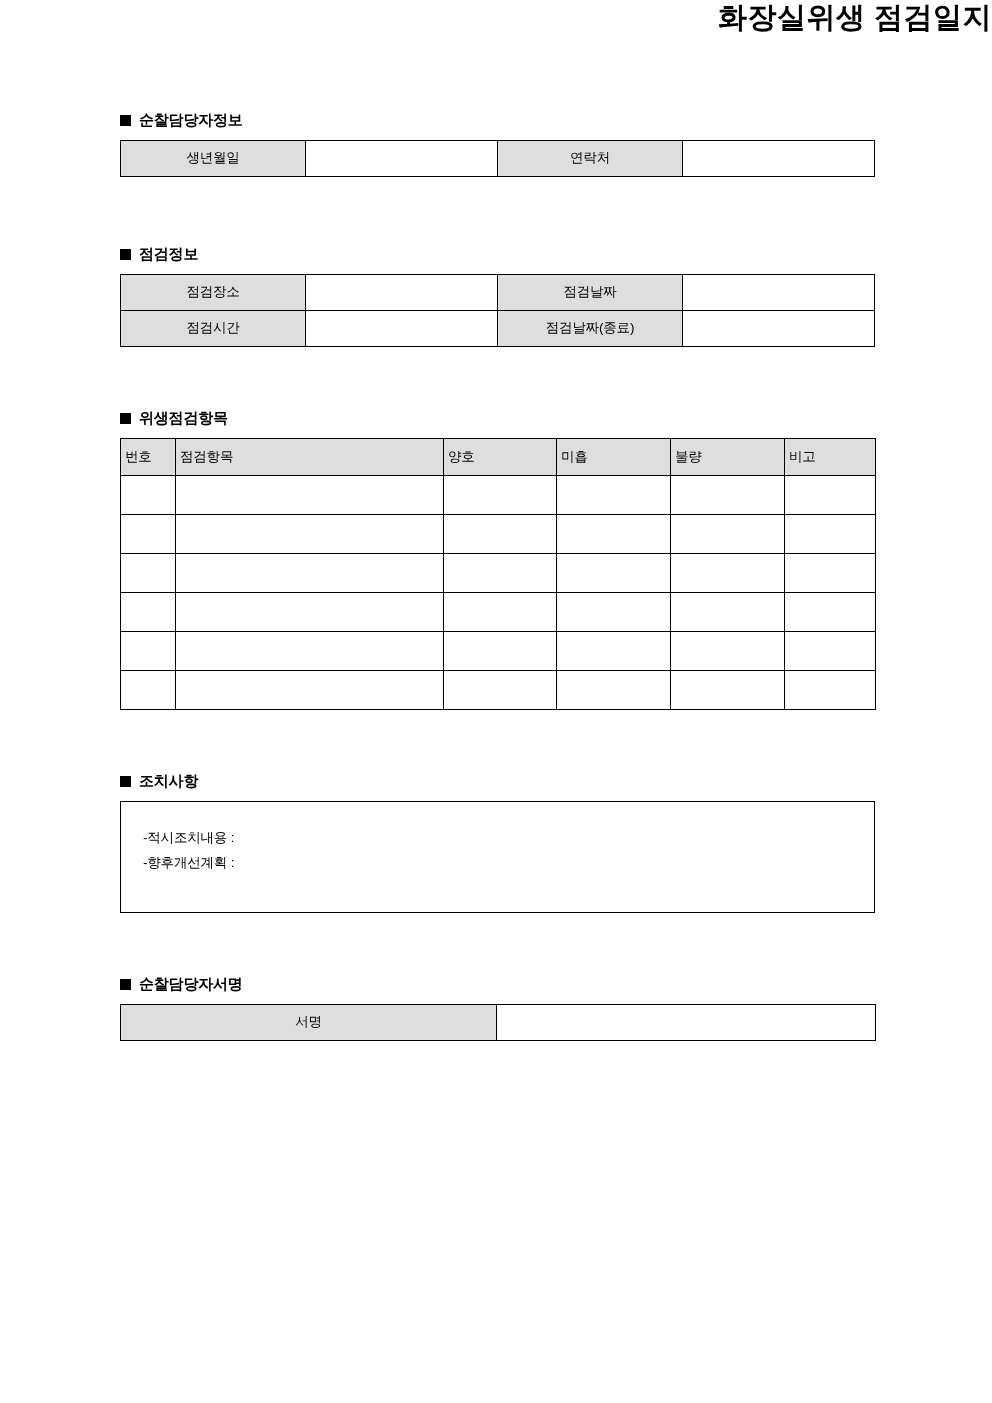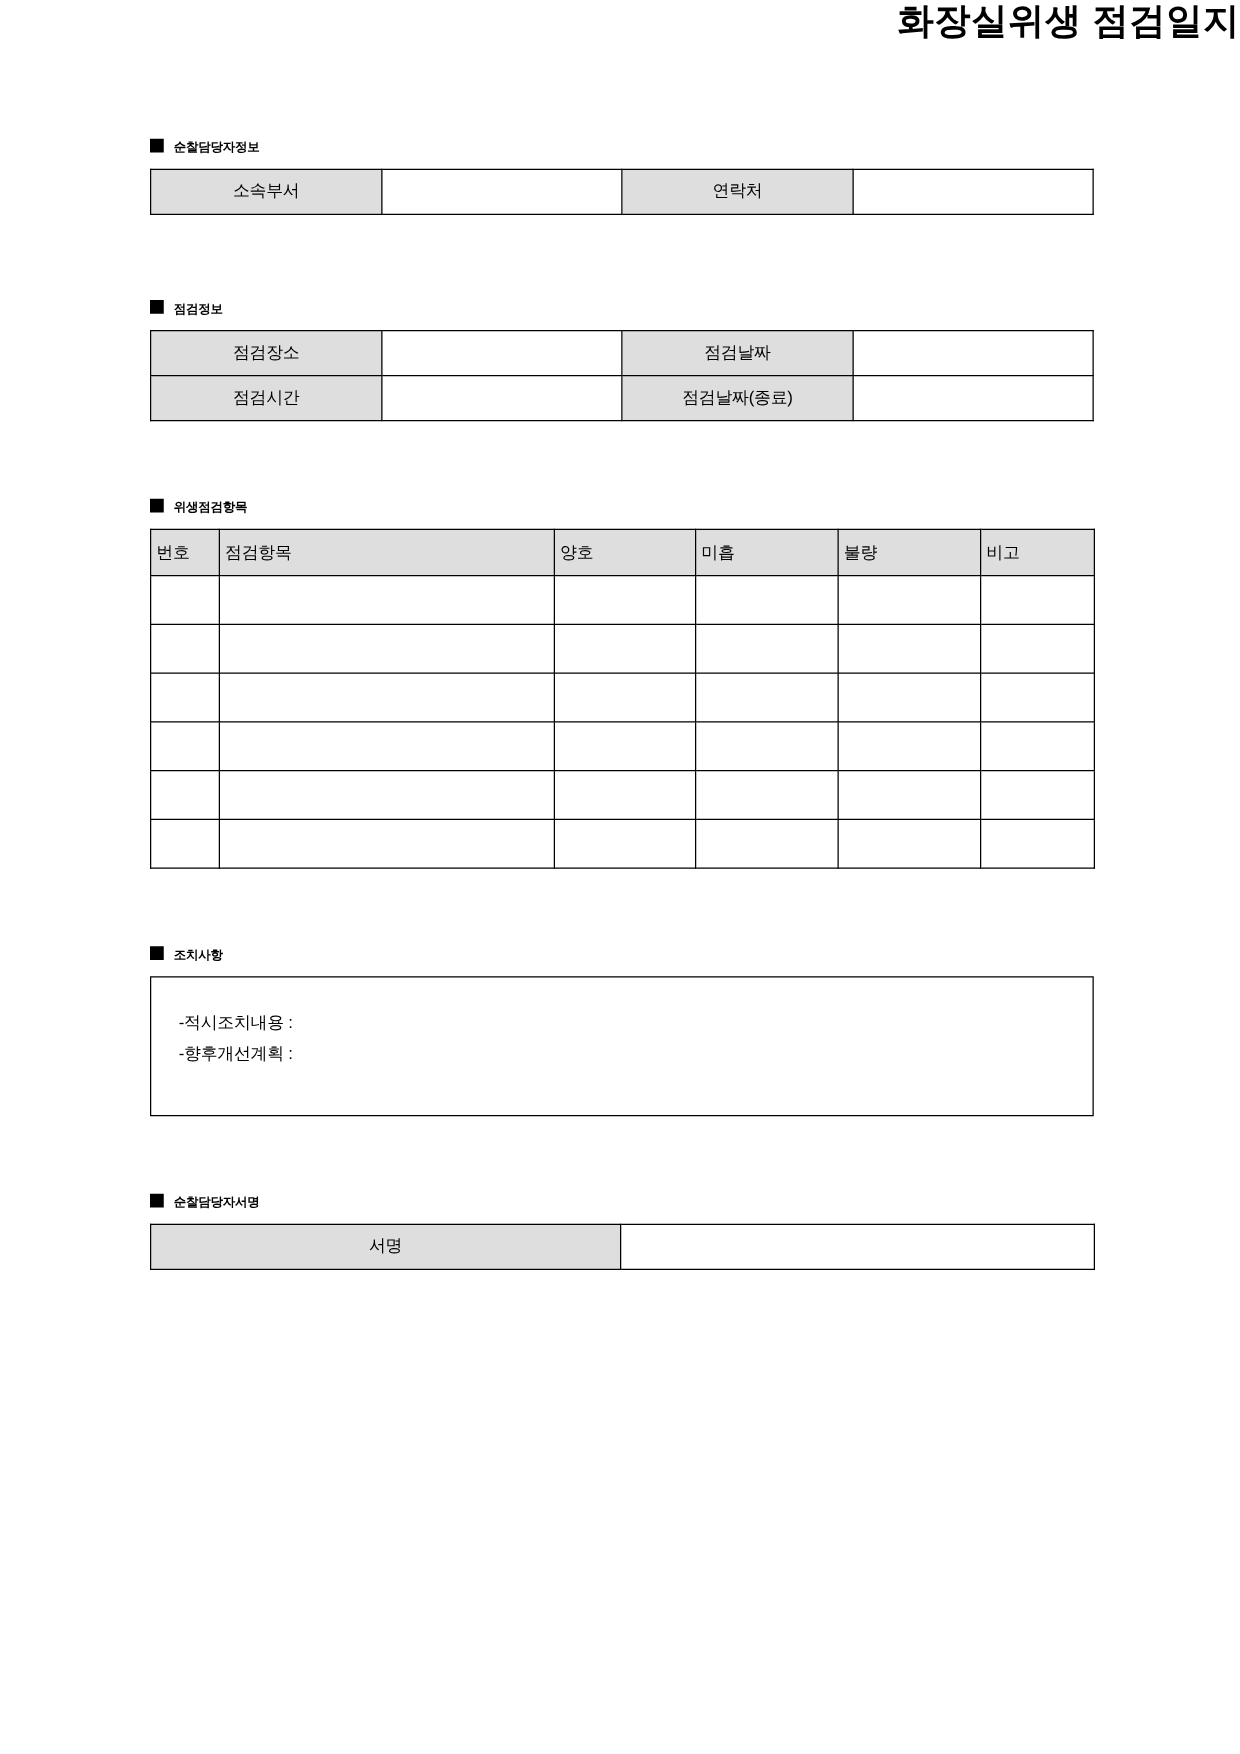--- a/index.html
+++ b/index.html
@@ -35,21 +35,22 @@
   }
 
   
   .section {
     margin-left: 120px;
     margin-right: 117px;
   }
 
   .section-header {
     display: flex;
-    font-size: 10px;
+    align-items: center;
+    font-size: 15px;
     font-weight: bold;
     margin-bottom: 10px;
     letter-spacing: -0.2px;
   }
   .bullet-square {
     display: inline-block;
     width: 11px;
     height: 11px;
     background: #000000;
     margin-right: 8px;
@@ -149,21 +150,21 @@
 
     <table class="form-table info-table">
       <colgroup>
         <col class="c-label">
           <col class="c-value">
           <col class="c-label">
           <col class="c-value">
       </colgroup>
       <tbody>
         <tr>
-          <td class="label-cell">소속부서</td>
+          <td class="label-cell">생년월일</td>
           <td class="value-cell"></td>
           <td class="label-cell">연락처</td>
           <td class="value-cell"></td>
         </tr>
       </tbody>
     </table>
   </div>
 
   <div class="gap-sec2"></div>
 

